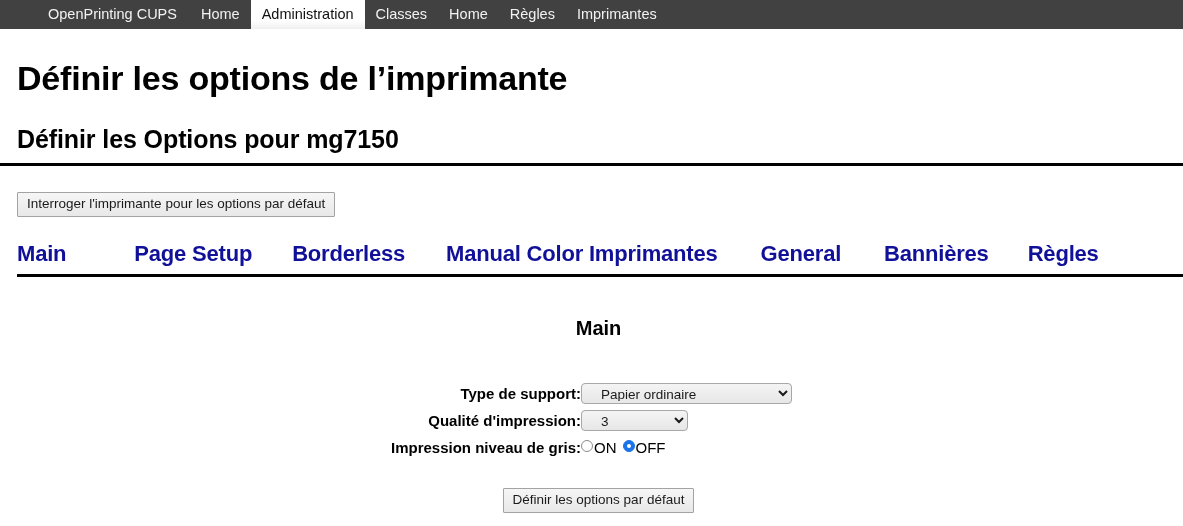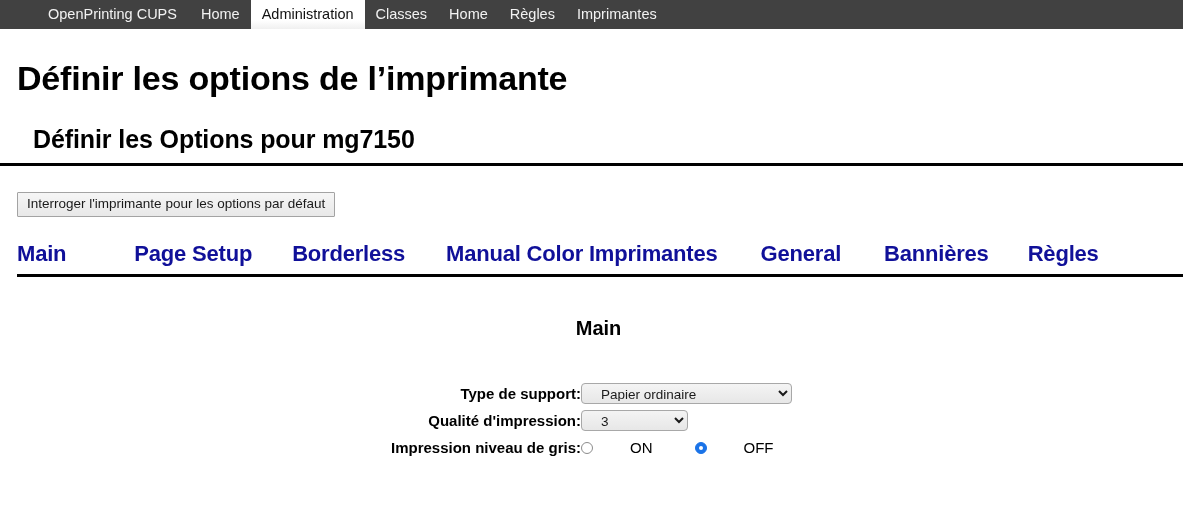--- a/index.html
+++ b/index.html
@@ -54,21 +54,21 @@
   }
   h1.page-title {
     font-size: 34px;
     font-weight: bold;
     margin: 30px 0 0 0;
     letter-spacing: -0.2px;
   }
   h2.sub-title {
     font-size: 25px;
     font-weight: bold;
-    margin: 27px 0 0 16px;
+    margin: 27px 0 0 0;
     letter-spacing: -0.1px;
   }
   .rule {
     border: 0;
     border-top: 3px solid #000000;
     margin: 9px 0 0 0;
     width: 100%;
   }
   .full-bleed {
     margin-left: -17px;
@@ -164,24 +164,22 @@
     padding: 2px 4px 2px 15px;
     height: 21px;
     box-sizing: border-box;
     cursor: pointer;
   }
   select.wide { width: 211px; }
   select.narrow { width: 107px; }
 
   .radio-row {
     display: flex;
-    align-items: center;
     font-size: 15px;
     line-height: 1;
-    gap: 36px;
   }
   input[type="radio"] {
     appearance: none;
     -webkit-appearance: none;
     width: 12px;
     height: 12px;
     border: 1px solid #8c8c8c;
     border-radius: 50%;
     background: #ffffff;
     margin: 0 1px 0 0;
@@ -288,15 +286,18 @@
             <input type="radio" name="grayscale" id="gs-on" style="">
             <label class="radio-label" for="gs-on">ON</label>
             <input type="radio" name="grayscale" id="gs-off" checked="" style="">
             <label class="radio-label last" for="gs-off">OFF</label>
           </div>
         </td>
       </tr>
     </tbody>
       </table>
 
+    <div class="submit-wrap">
+      <button class="btn" type="button">Définir les options par défaut</button>
+    </div>
 
   </div>
 </div>
 
 </body></html>

